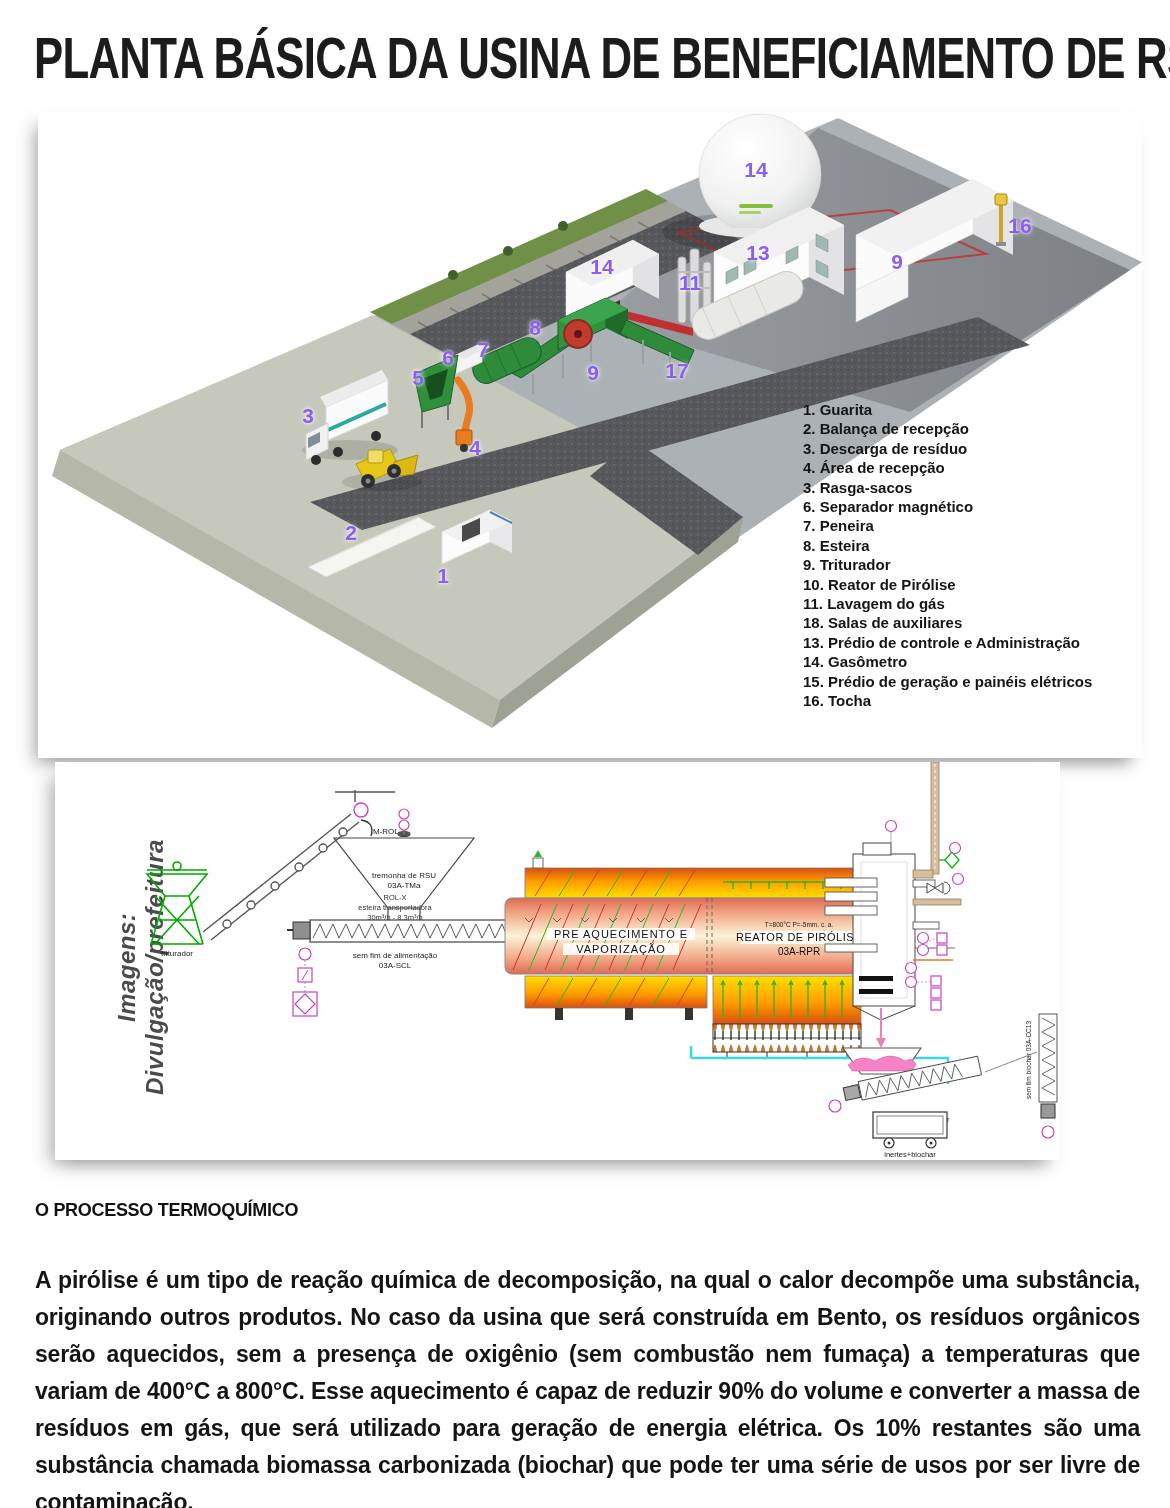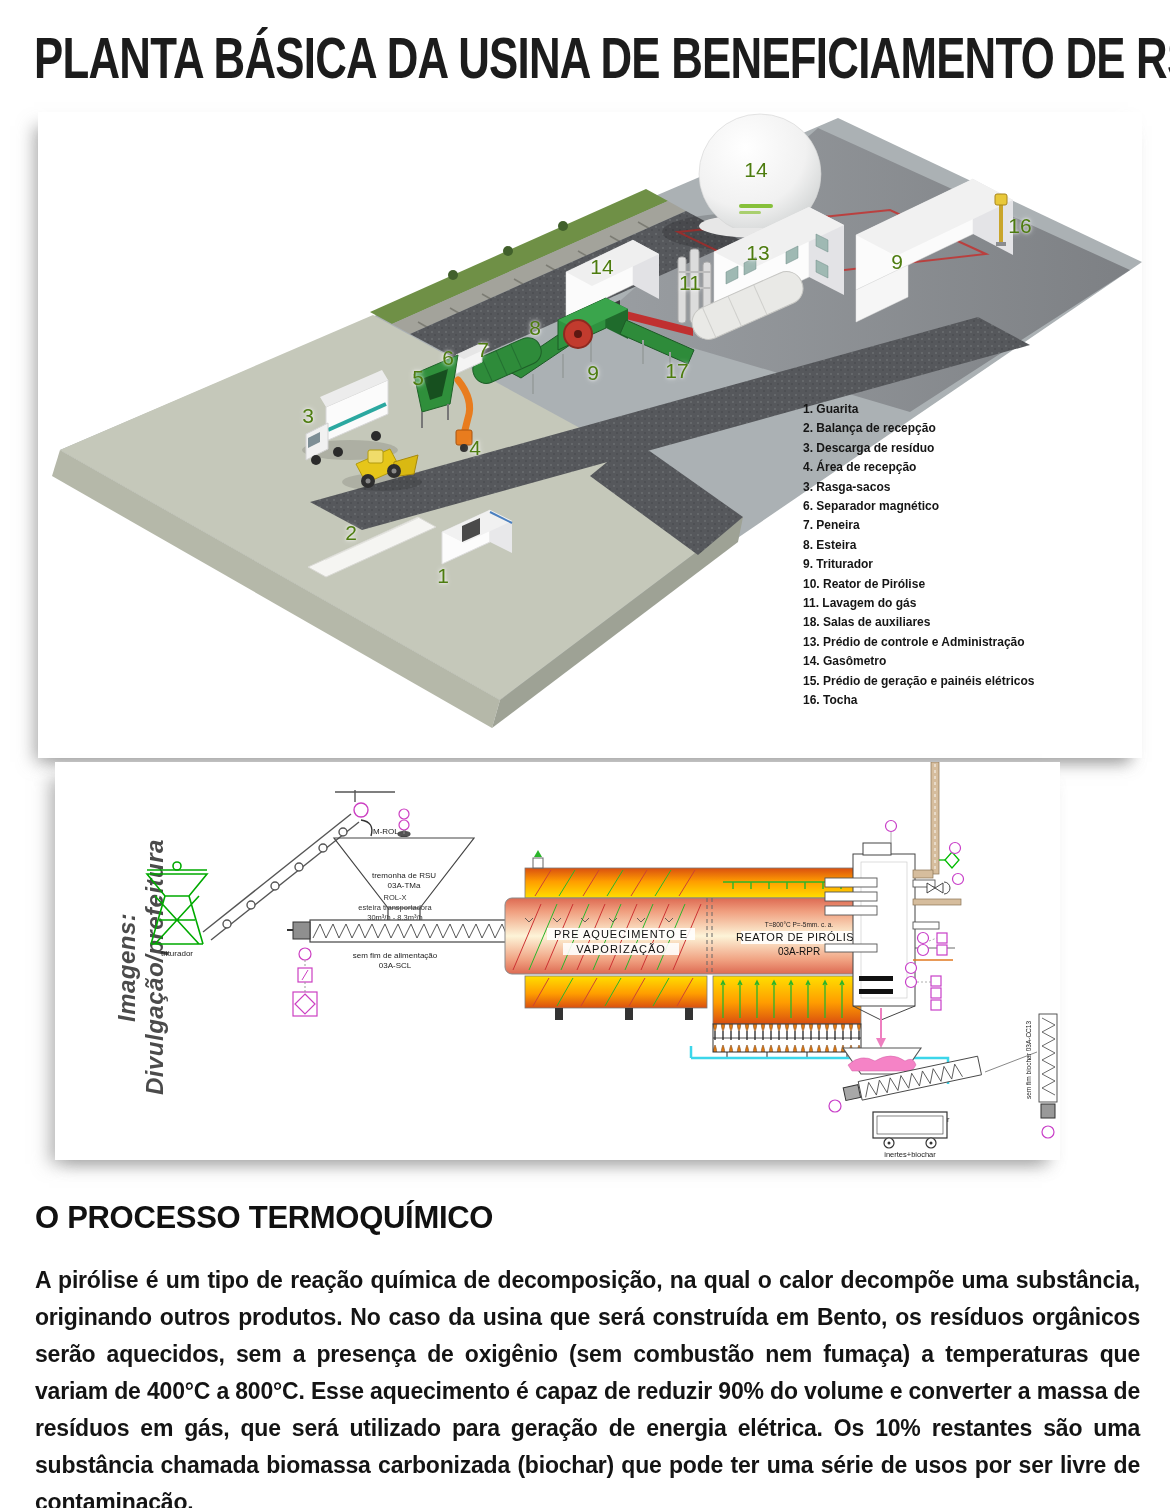--- a/index.html
+++ b/index.html
@@ -11,43 +11,43 @@
     font-size:58px;font-weight:700;letter-spacing:-1px;color:#1c1c1c;
     transform:scaleX(0.755);transform-origin:left top;white-space:nowrap;
   }
   
   #render-panel{
     left:38px;top:112px;width:1104px;height:646px;background:#ffffff;
     box-shadow:-9px 9px 16px -5px rgba(110,110,110,.55), 0 14px 14px -10px rgba(130,130,130,.4);
   }
   .mk{
     position:absolute;transform:translate(-50%,-50%);
-    font-size:21px;font-weight:400;color:#4d7c0f;
+    font-size:21px;font-weight:700;color:#8b5cf6;
     text-shadow:0 0 3px rgba(255,255,255,.9),0 0 6px rgba(255,255,255,.7);
     white-space:nowrap;
   }
   #legend{
     position:absolute;left:765px;top:288px;width:345px;
-    font-size:12px;font-weight:700;line-height:19.4px;color:#151515;
+    font-size:15px;font-weight:700;line-height:19.4px;color:#151515;
   }
   
   #diagram-panel{
     left:55px;top:762px;width:1005px;height:398px;background:#ffffff;
     box-shadow:-12px 10px 16px -6px rgba(120,120,120,.5), 0 14px 14px -9px rgba(130,130,130,.4);
   }
   #credit{
     position:absolute;left:58px;top:40px;height:330px;width:40px;
     writing-mode:vertical-rl;transform:rotate(180deg);
     font-style:italic;font-size:24px;font-weight:700;color:#4b4b4b;letter-spacing:.5px;
     text-align:center;
   }
   
   #process-heading{
     left:35px;top:1200px;width:800px;
-    font-size:31px;font-weight:700;letter-spacing:-.3px;color:#111;
+    font-size:18px;font-weight:700;letter-spacing:-.3px;color:#111;
   }
   #process-body{
     left:35px;top:1262px;width:1105px;
     font-size:23px;font-weight:700;line-height:37px;letter-spacing:-.2px;
     text-align:justify;color:#141414;
   }
   svg text{font-family:"Liberation Sans",sans-serif;}
 </style>
 </head>
 <body>

